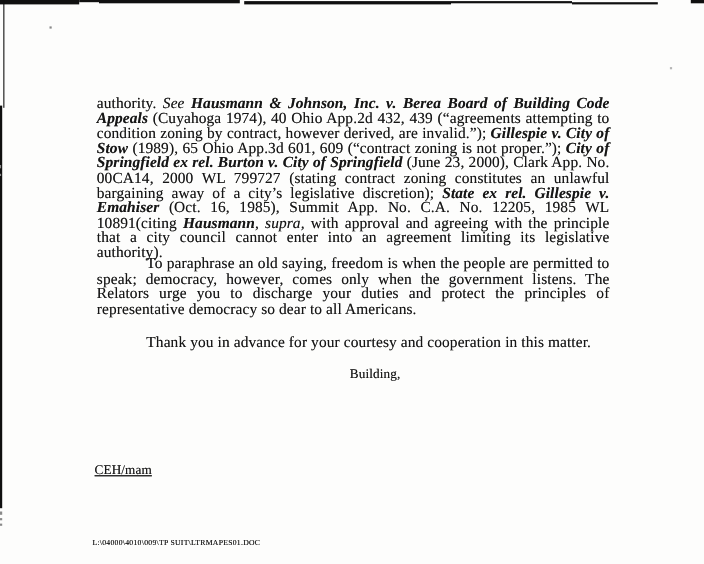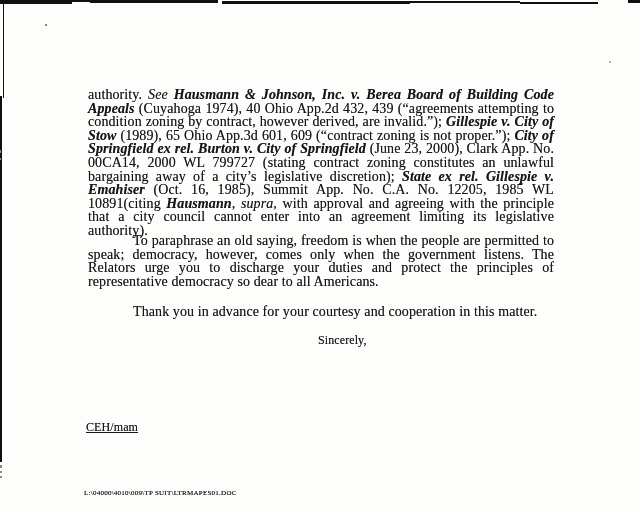--- a/index.html
+++ b/index.html
@@ -86,20 +86,20 @@
   <div class="art lightgray" style="left:609px; top:61px; width:2px; height:2px;"></div>
 
   <div class="para p1">
     <span>authority. </span><span class="it">See </span><span class="bi">Hausmann &amp; Johnson, Inc. v. Berea Board of Building Code Appeals</span><span> (Cuyahoga 1974), 40 Ohio App.2d 432, 439 (“agreements attempting to condition zoning by contract, however derived, are invalid.”); </span><span class="bi">Gillespie v. City of Stow</span><span> (1989), 65 Ohio App.3d 601, 609 (“contract zoning is not proper.”); </span><span class="bi">City of Springfield ex rel. Burton v. City of Springfield</span><span> (June 23, 2000), Clark App. No. 00CA14, 2000 WL 799727 (stating contract zoning constitutes an unlawful bargaining away of a city’s legislative discretion); </span><span class="bi">State ex rel. Gillespie v. Emahiser</span><span> (Oct. 16, 1985), Summit App. No. C.A. No. 12205, 1985 WL 10891(citing </span><span class="bi">Hausmann</span><span>, </span><span class="it">supra,</span><span> with approval and agreeing with the principle that a city council cannot enter into an agreement limiting its legislative authority).</span>
   </div>
 
   <div class="para p3 indent">Thank you in advance for your courtesy and cooperation in this matter.</div>
 
   <div class="para p2 indent">To paraphrase an old saying, freedom is when the people are permitted to speak; democracy, however, comes only when the government listens. The Relators urge you to discharge your duties and protect the principles of representative democracy so dear to all Americans.</div>
 
-  <div class="line closing">Sincerely,</div>
+  <div class="line closing">Building,</div>
 
 
   <div class="line initials">CEH/mam</div>
 
   <div class="footer-path">L:\04000\4010\009\TP SUIT\LTRMAPES01.DOC</div>
 
 </div>
 
 </body></html>

